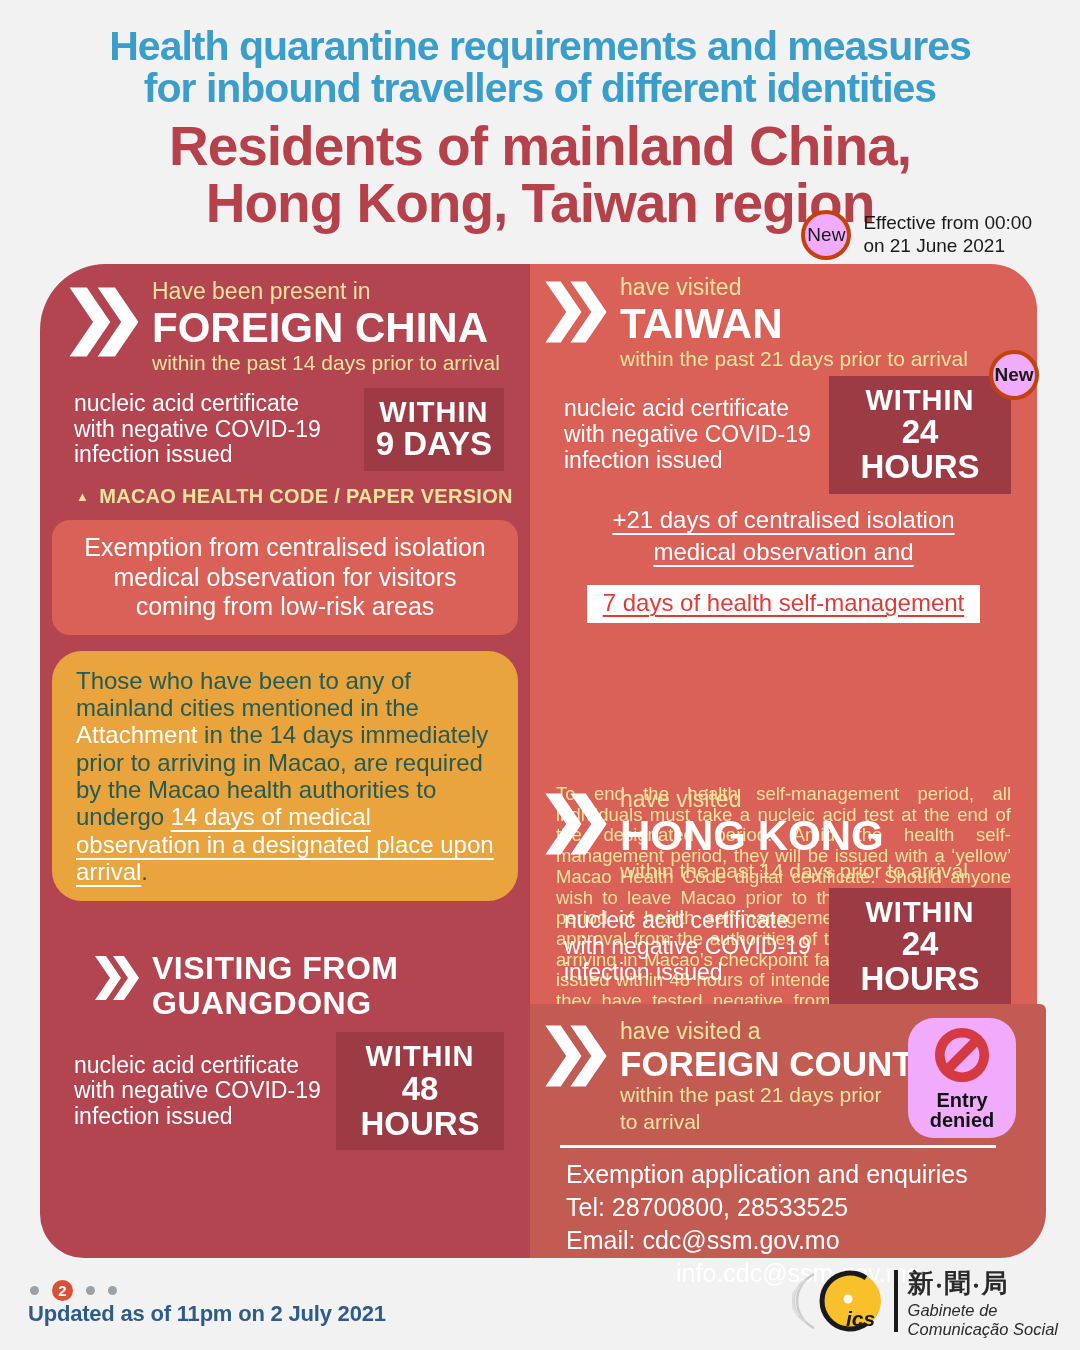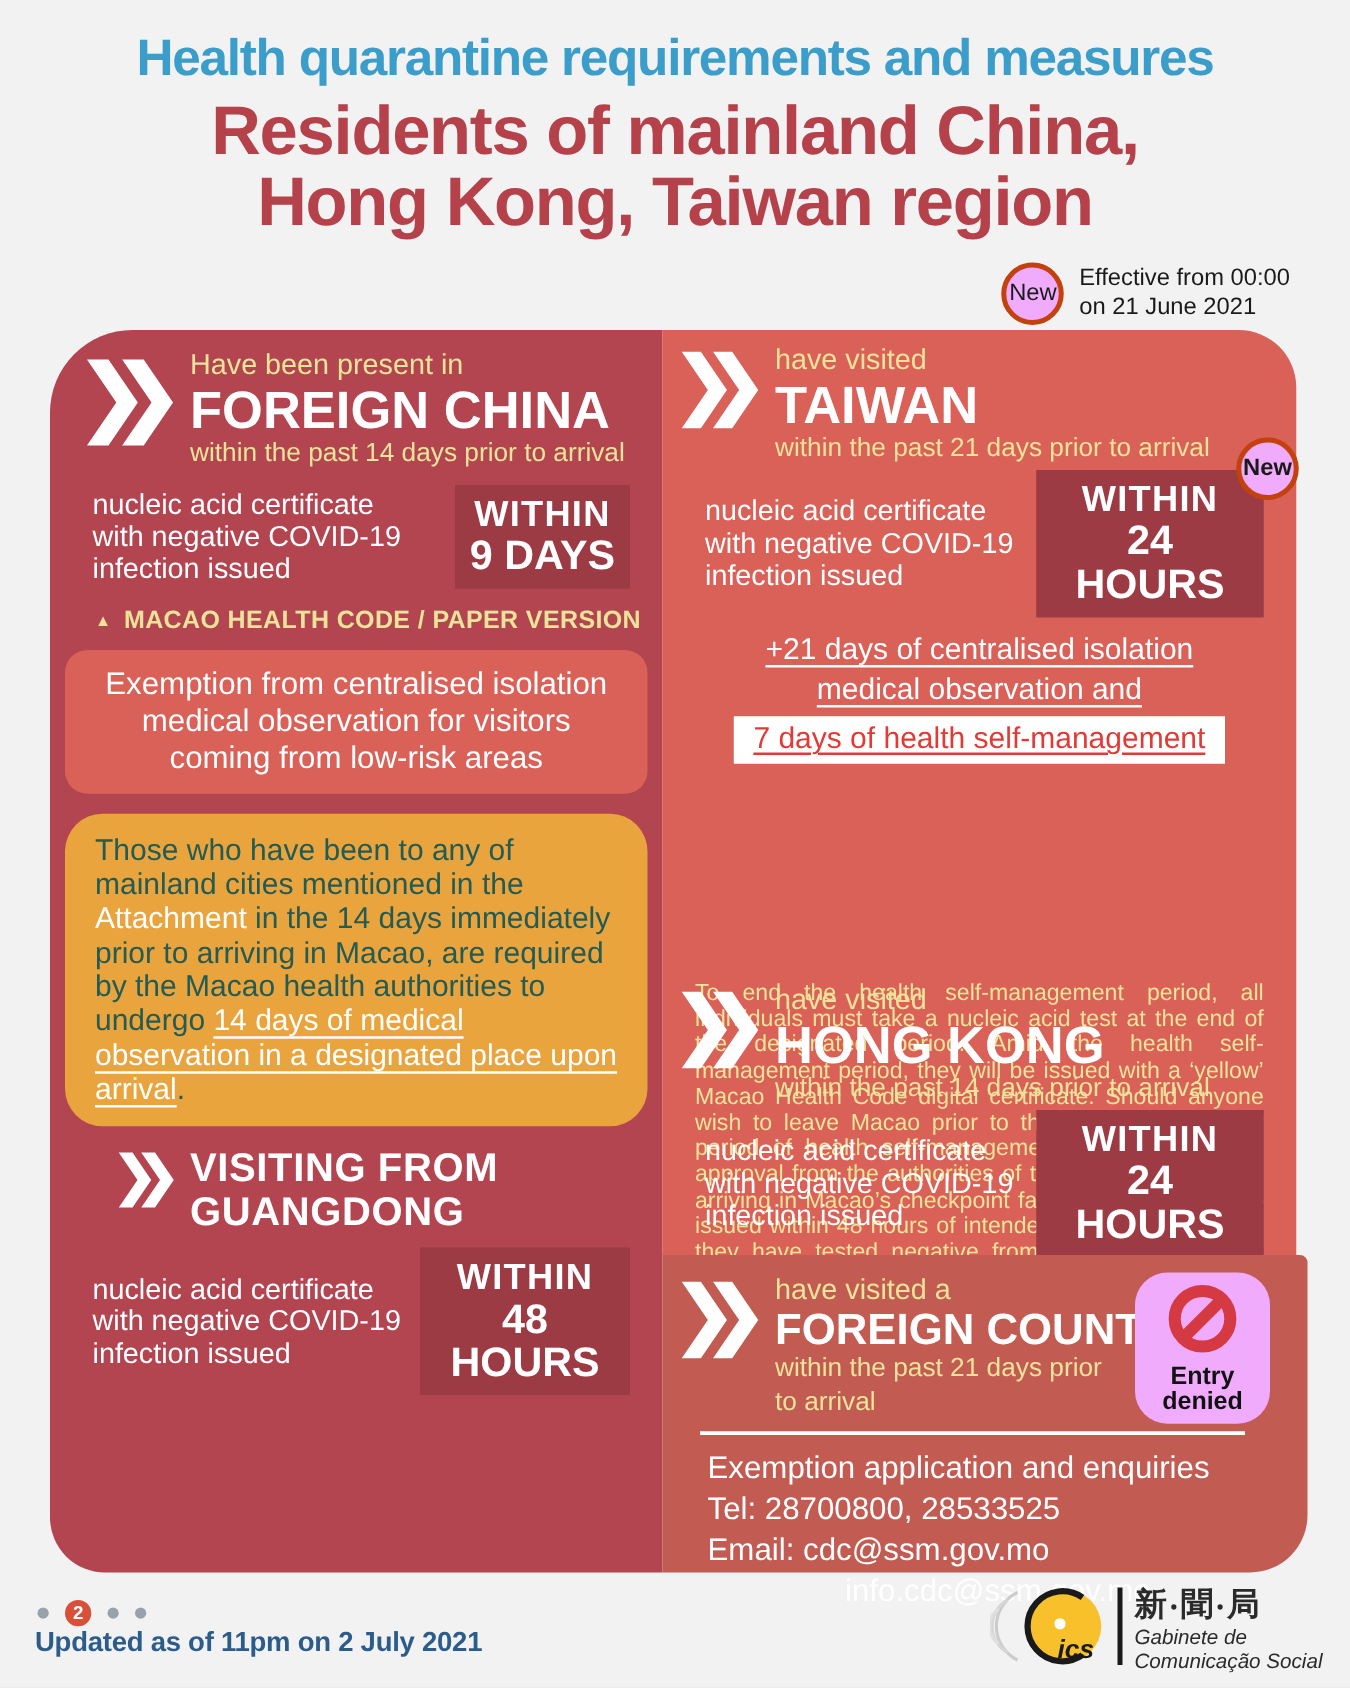--- a/index.html
+++ b/index.html
@@ -47,31 +47,31 @@
   .ml-head{padding:14px 0 0 28px;}
   .note{margin:12px auto 0;width:440px;text-align:center;color:#fff;font-size:22px;line-height:1.25;}
   .cert-row-l{margin:12px 26px 0 34px;}
   .cert-row-l .cert-text{width:252px;}
   .hc-line{display:flex;align-items:center;margin:14px 0 0 36px;color:#ece39b;font-weight:bold;font-size:20px;letter-spacing:0.3px;}
   .hc-tri{font-size:13px;margin-right:10px;}
   .exemption{margin:12px 12px 0;background:#d96157;border-radius:18px;padding:13px 24px;color:#fff;font-size:25px;line-height:1.18;text-align:center;}
   .attach{margin:16px 12px 0;background:#e9a43e;border-radius:30px;padding:16px 24px;color:#235b55;font-size:24px;line-height:1.14;font-weight:500;}
   .attach .wh{color:#fff;}
   .attach .wh-u{color:#fff;text-decoration:underline;text-underline-offset:5px;text-decoration-thickness:2px;}
-  .gd-head{padding:16px 0 0 54px;}
+  .gd-head{padding:16px 0 0 54px;margin-top:34px;}
   .gd-title{color:#fff;font-weight:bold;font-size:32px;line-height:1.08;margin-left:12px;letter-spacing:0.5px;}
   .fail{margin:14px 12px 0;background:#9c3b44;border-radius:18px;padding:14px 22px;color:#fff;font-size:26px;line-height:1.22;text-align:center;}
 
   
   .rt-head{padding:10px 0 0 14px;}
   .cert-row-r{margin:4px 26px 0 34px;}
   .cert-row-r .cert-text{width:255px;}
   .plus{margin-top:10px;text-align:center;color:#fff;font-size:24px;line-height:1.35;}
   .plus span{text-decoration:underline;text-underline-offset:5px;text-decoration-thickness:2px;}
-  .smg{margin-top:5px;text-align:center;}
+  .smg{margin-top:17px;text-align:center;}
   .smg span{display:inline-block;background:#fff;color:#e23b36;font-size:24px;padding:4px 16px 6px;text-decoration:underline;text-underline-offset:4px;text-decoration-thickness:2px;}
   .para{position:absolute;left:26px;top:520px;width:455px;color:#ece39b;font-size:18.5px;line-height:1.12;text-align:justify;}
   .hk-group{position:absolute;left:0;top:512px;width:507px;}
 
   
   .fc-head{padding:14px 0 0 14px;}
   .fc-title{font-size:35px;}
   .entry{position:absolute;top:14px;right:30px;width:100px;background:#f0abfc;border-radius:26px;padding:8px 4px 8px;text-align:center;}
   .entry-label{color:#111;font-weight:bold;font-size:20px;line-height:1.0;margin-top:2px;}
   .divider{height:3px;background:#fff;margin:10px 50px 0 30px;}
@@ -89,20 +89,21 @@
   .logo-text .pt{color:#2a2a2a;font-size:16.5px;font-style:italic;line-height:1.15;}
 </style>
 </head>
 <body>
 
 <div class="poster">
 
   <div class="hdr">
     <div class="hdr-blue">
       <div>Health quarantine requirements and measures</div>
+      <div>for inbound travellers of different identities</div>
     </div>
     <div class="hdr-red">
       <div>Residents of mainland China,</div>
       <div>Hong Kong, Taiwan region</div>
     </div>
     <div class="effective">
       <div class="new-badge">New</div>
       <div class="effective-text">
         <div>Effective from 00:00</div>
         <div>on 21 June 2021</div>

